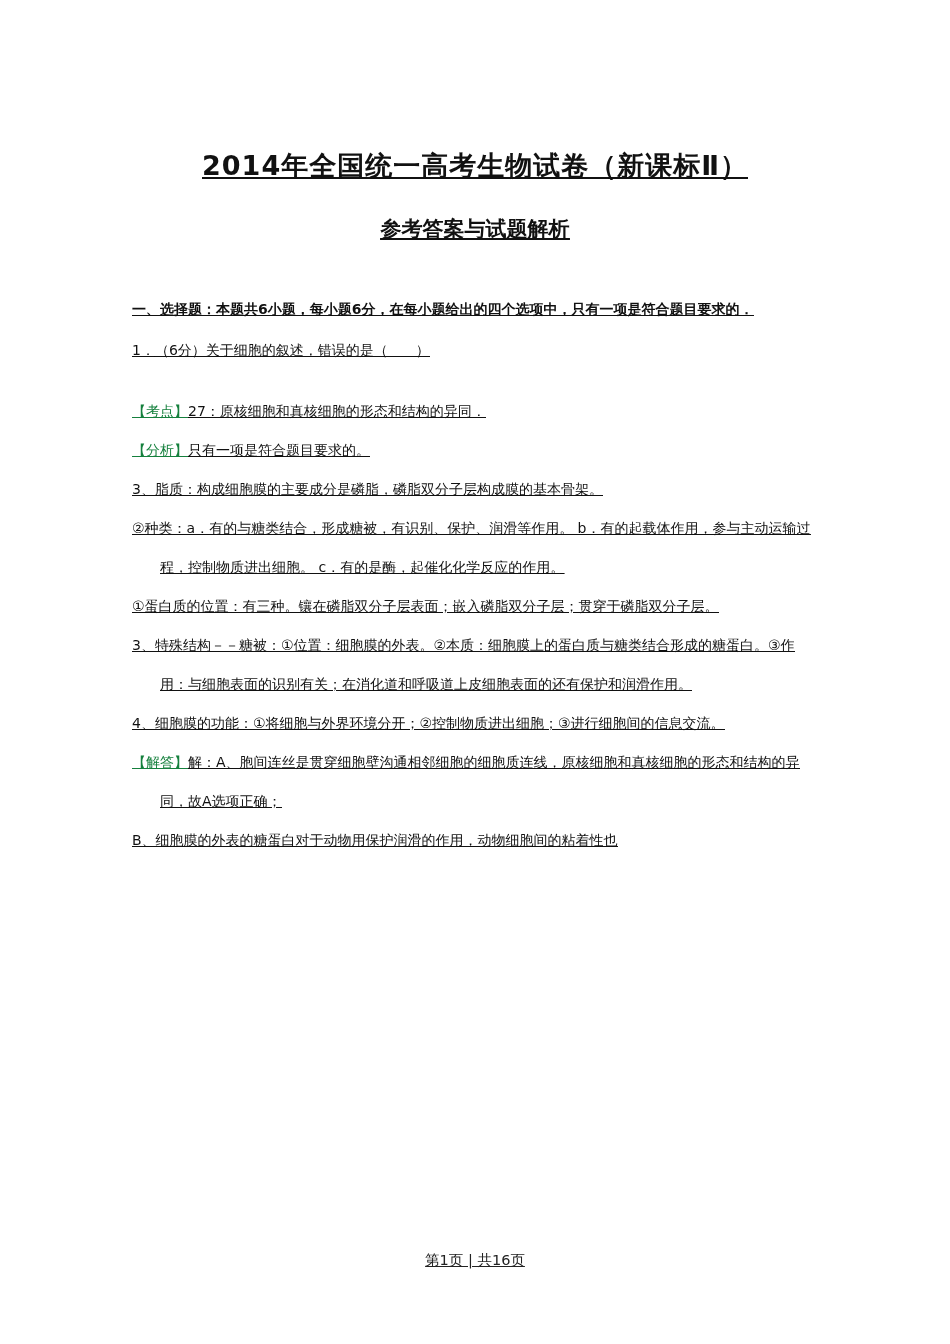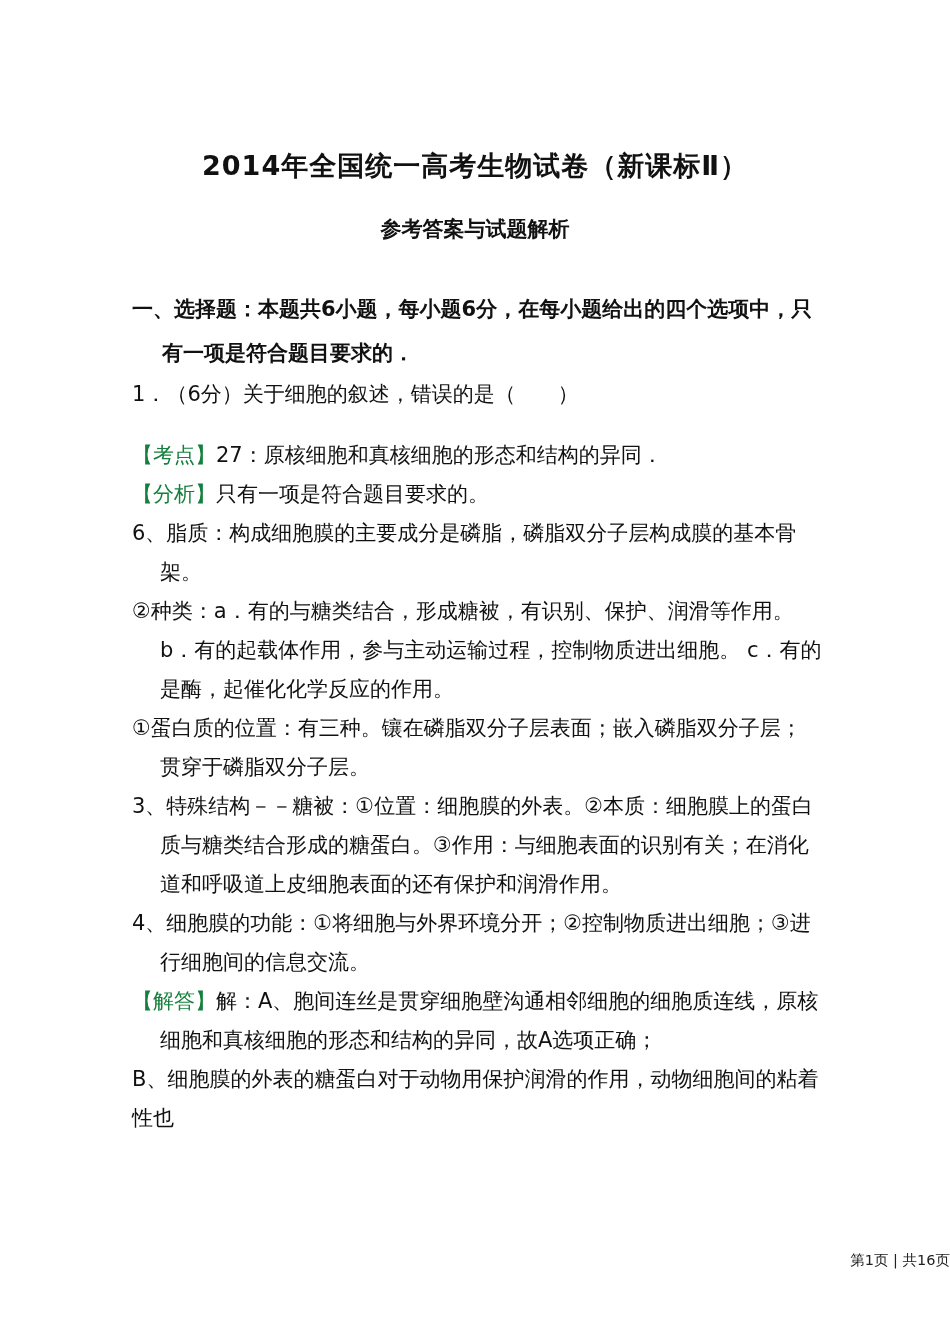--- a/index.html
+++ b/index.html
@@ -1,15 +1,15 @@
 <!DOCTYPE html>
 <html><head>
 <meta charset="utf-8">
 <style>
-  * { margin: 0; padding: 0; box-sizing: border-box; }
+  * { margin: 0; padding: 0; box-sizing: border-box; text-decoration: underline; }
   html, body { background: #ffffff; }
   .page {
     position: relative;
     width: 950px;
     height: 1344px;
     margin: 0 auto;
     background: #ffffff;
     overflow: hidden;
     font-family: "DejaVu Sans", "Liberation Sans", sans-serif;
     color: #111111;
@@ -23,21 +23,21 @@
     line-height: 1.3;
   }
   .doc-subtitle {
     margin-top: 32px;
     text-align: center;
     font-size: 21px;
     font-weight: bold;
   }
   .content {
     margin: 44px 128px 0 132px;
-    font-size: 21px;
+    font-size: 14px;
     line-height: 39px;
   }
   .section-heading {
     font-weight: bold;
     line-height: 44px;
     padding-left: 30px;
     text-indent: -30px;
   }
   .question-stem {
     padding-left: 34px;
@@ -48,21 +48,21 @@
   .hang {
     padding-left: 28px;
     text-indent: -28px;
   }
   .blue { color: #15803d; }
   .footer {
     position: absolute;
     left: 0;
     right: 0;
     bottom: 74px;
-    text-align: right;
+    text-align: center;
     font-size: 14.5px;
     color: #222222;
   }
 </style>
 </head>
 <body>
 
 <div class="page">
 
   <div class="doc-title">2014年全国统一高考生物试卷（新课标Ⅱ）</div>
@@ -75,21 +75,21 @@
 
     <p class="question-stem"><span>1．</span><span>（6分）关于细胞的叙述，错误的是（　　）</span></p>
 
 
     <div class="gap-lg"></div>
 
     <p class="hang"><span class="blue">【考点】</span><span>27：原核细胞和真核细胞的形态和结构的异同．</span></p>
 
     <p class="hang"><span class="blue">【分析】</span><span>只有一项是符合题目要求的。</span></p>
 
-    <p class="hang">6、脂质：构成细胞膜的主要成分是磷脂，磷脂双分子层构成膜的基本骨架。</p>
+    <p class="hang">3、脂质：构成细胞膜的主要成分是磷脂，磷脂双分子层构成膜的基本骨架。</p>
     <p class="hang">②种类：a．有的与糖类结合，形成糖被，有识别、保护、润滑等作用。 b．有的起载体作用，参与主动运输过程，控制物质进出细胞。 c．有的是酶，起催化化学反应的作用。</p>
     <p class="hang">①蛋白质的位置：有三种。镶在磷脂双分子层表面；嵌入磷脂双分子层；贯穿于磷脂双分子层。</p>
     <p class="hang">3、特殊结构－－糖被：①位置：细胞膜的外表。②本质：细胞膜上的蛋白质与糖类结合形成的糖蛋白。③作用：与细胞表面的识别有关；在消化道和呼吸道上皮细胞表面的还有保护和润滑作用。</p>
     <p class="hang">4、细胞膜的功能：①将细胞与外界环境分开；②控制物质进出细胞；③进行细胞间的信息交流。</p>
 
     <p class="hang"><span class="blue">【解答】</span><span>解：A、胞间连丝是贯穿细胞壁沟通相邻细胞的细胞质连线，原核细胞和真核细胞的形态和结构的异同，故A选项正确；</span></p>
 
     <p>B、细胞膜的外表的糖蛋白对于动物用保护润滑的作用，动物细胞间的粘着性也</p>
 
   </div>

